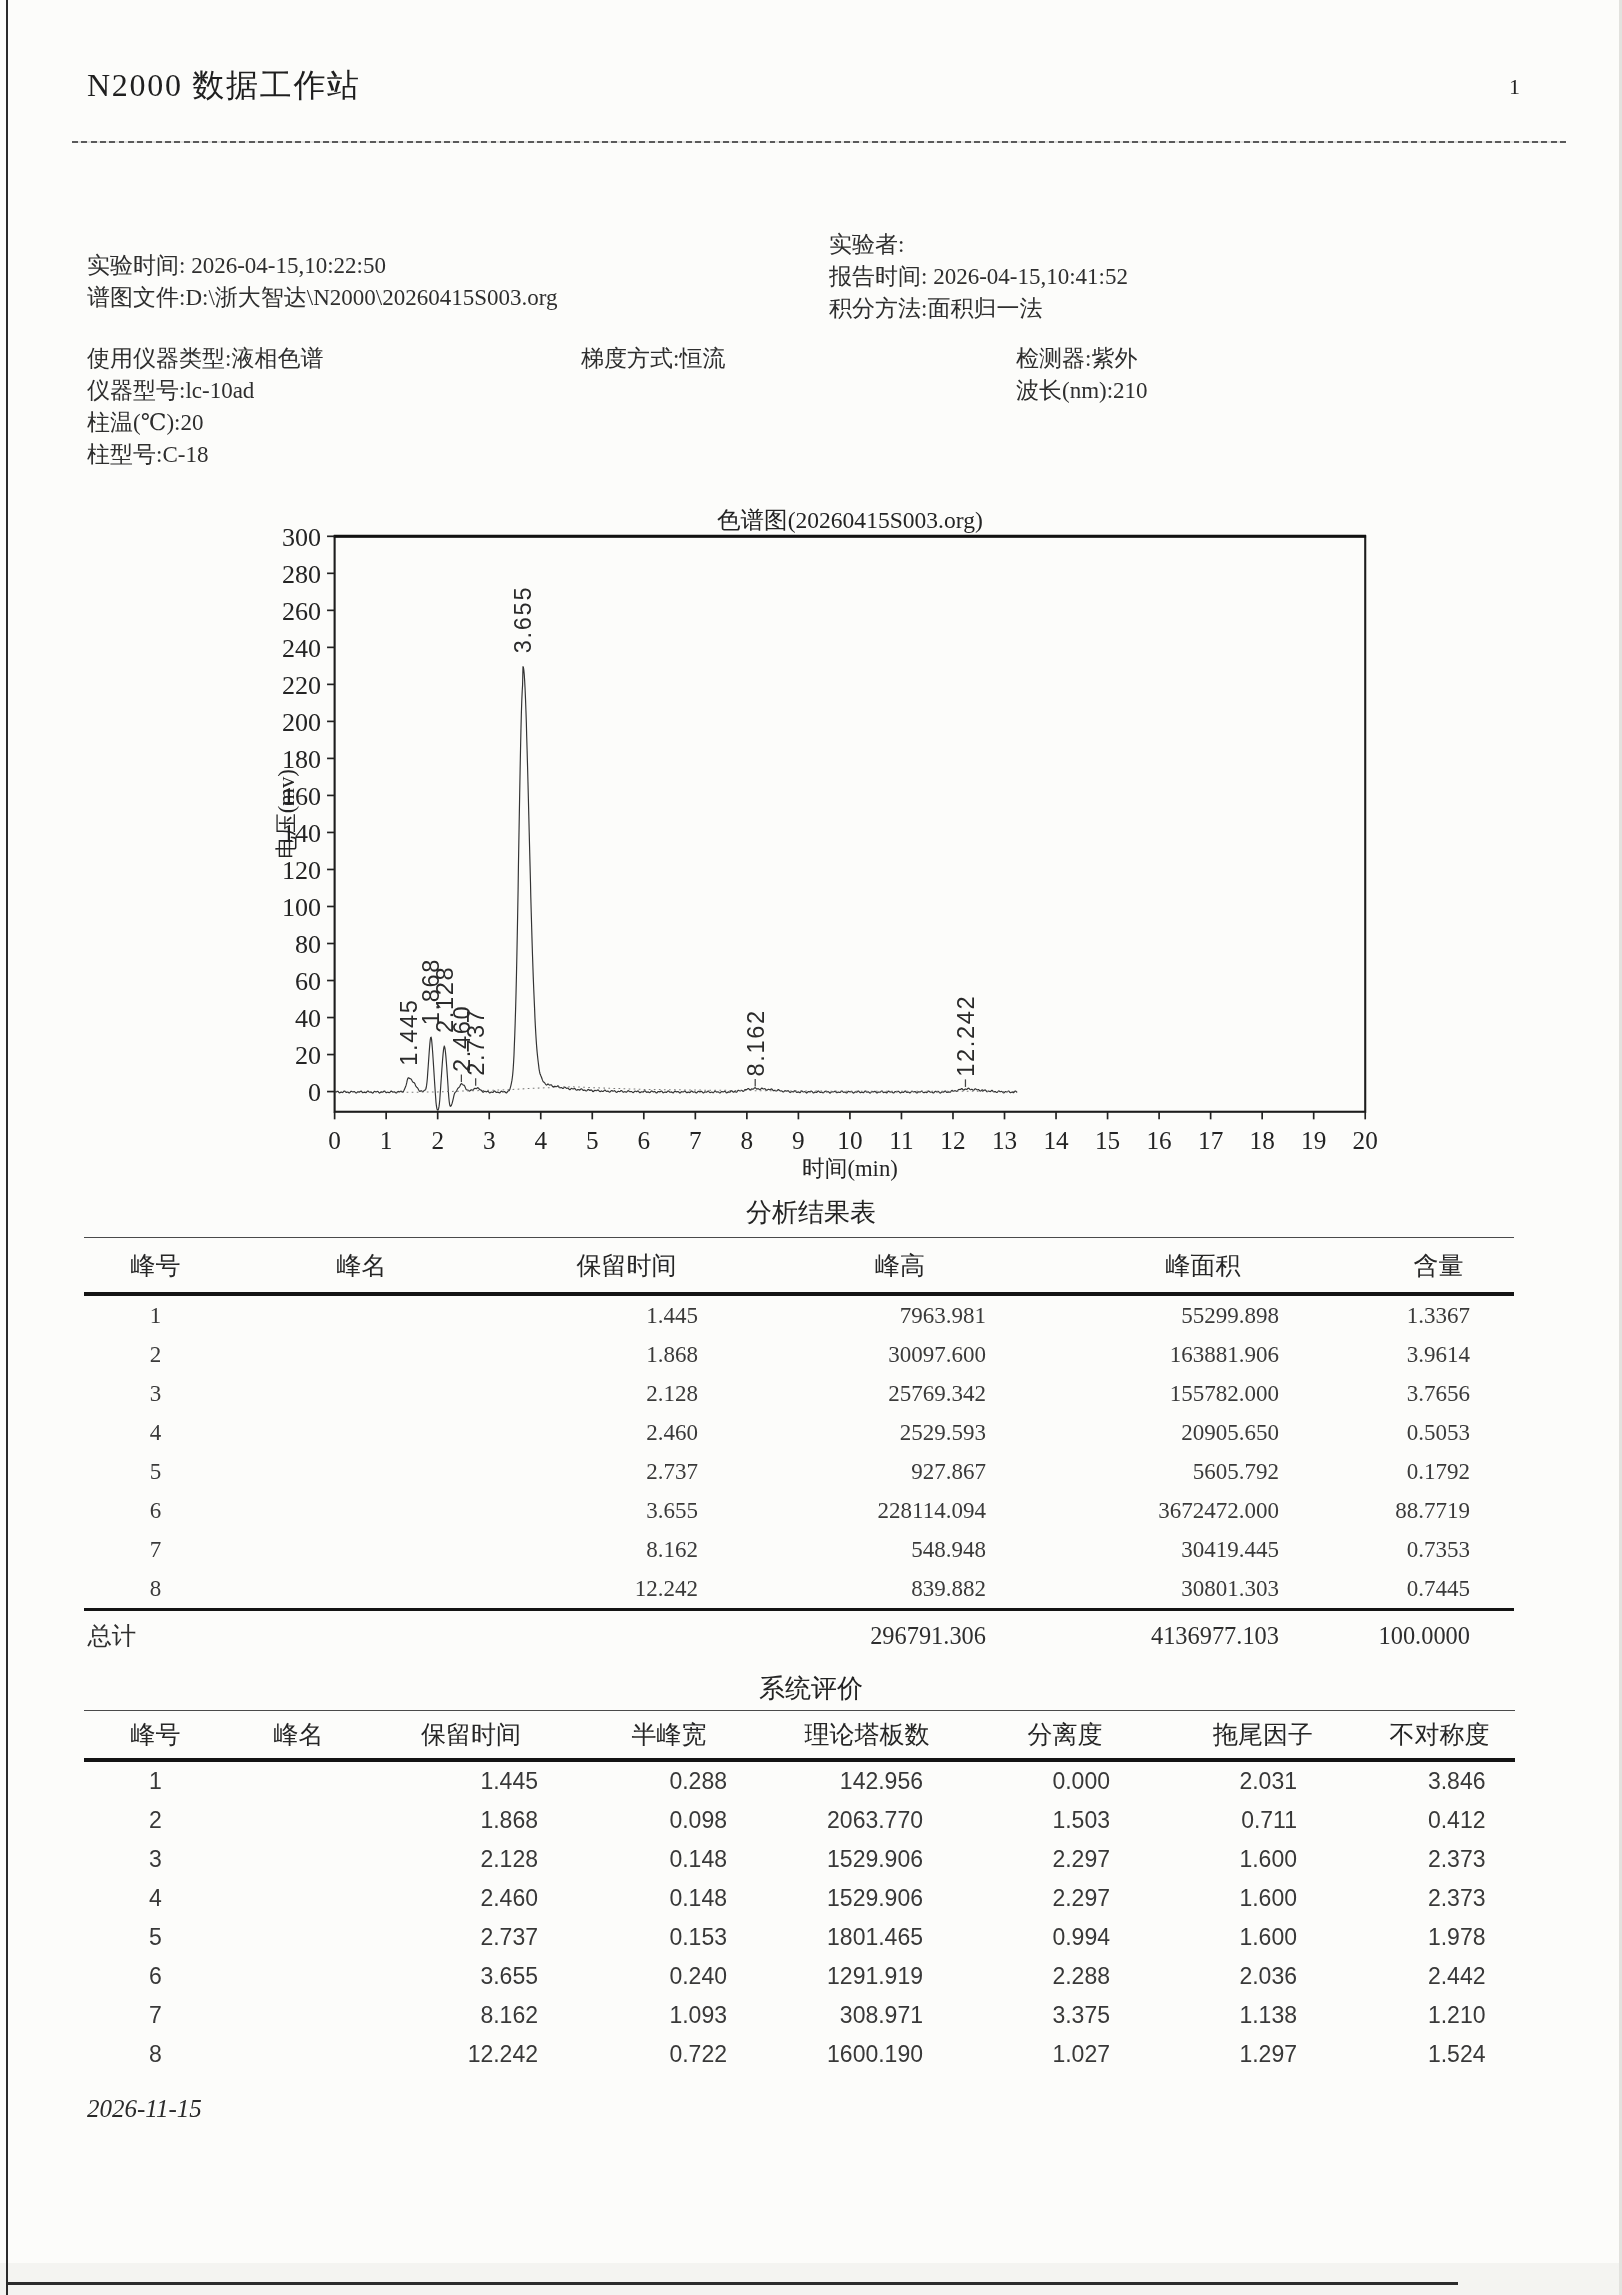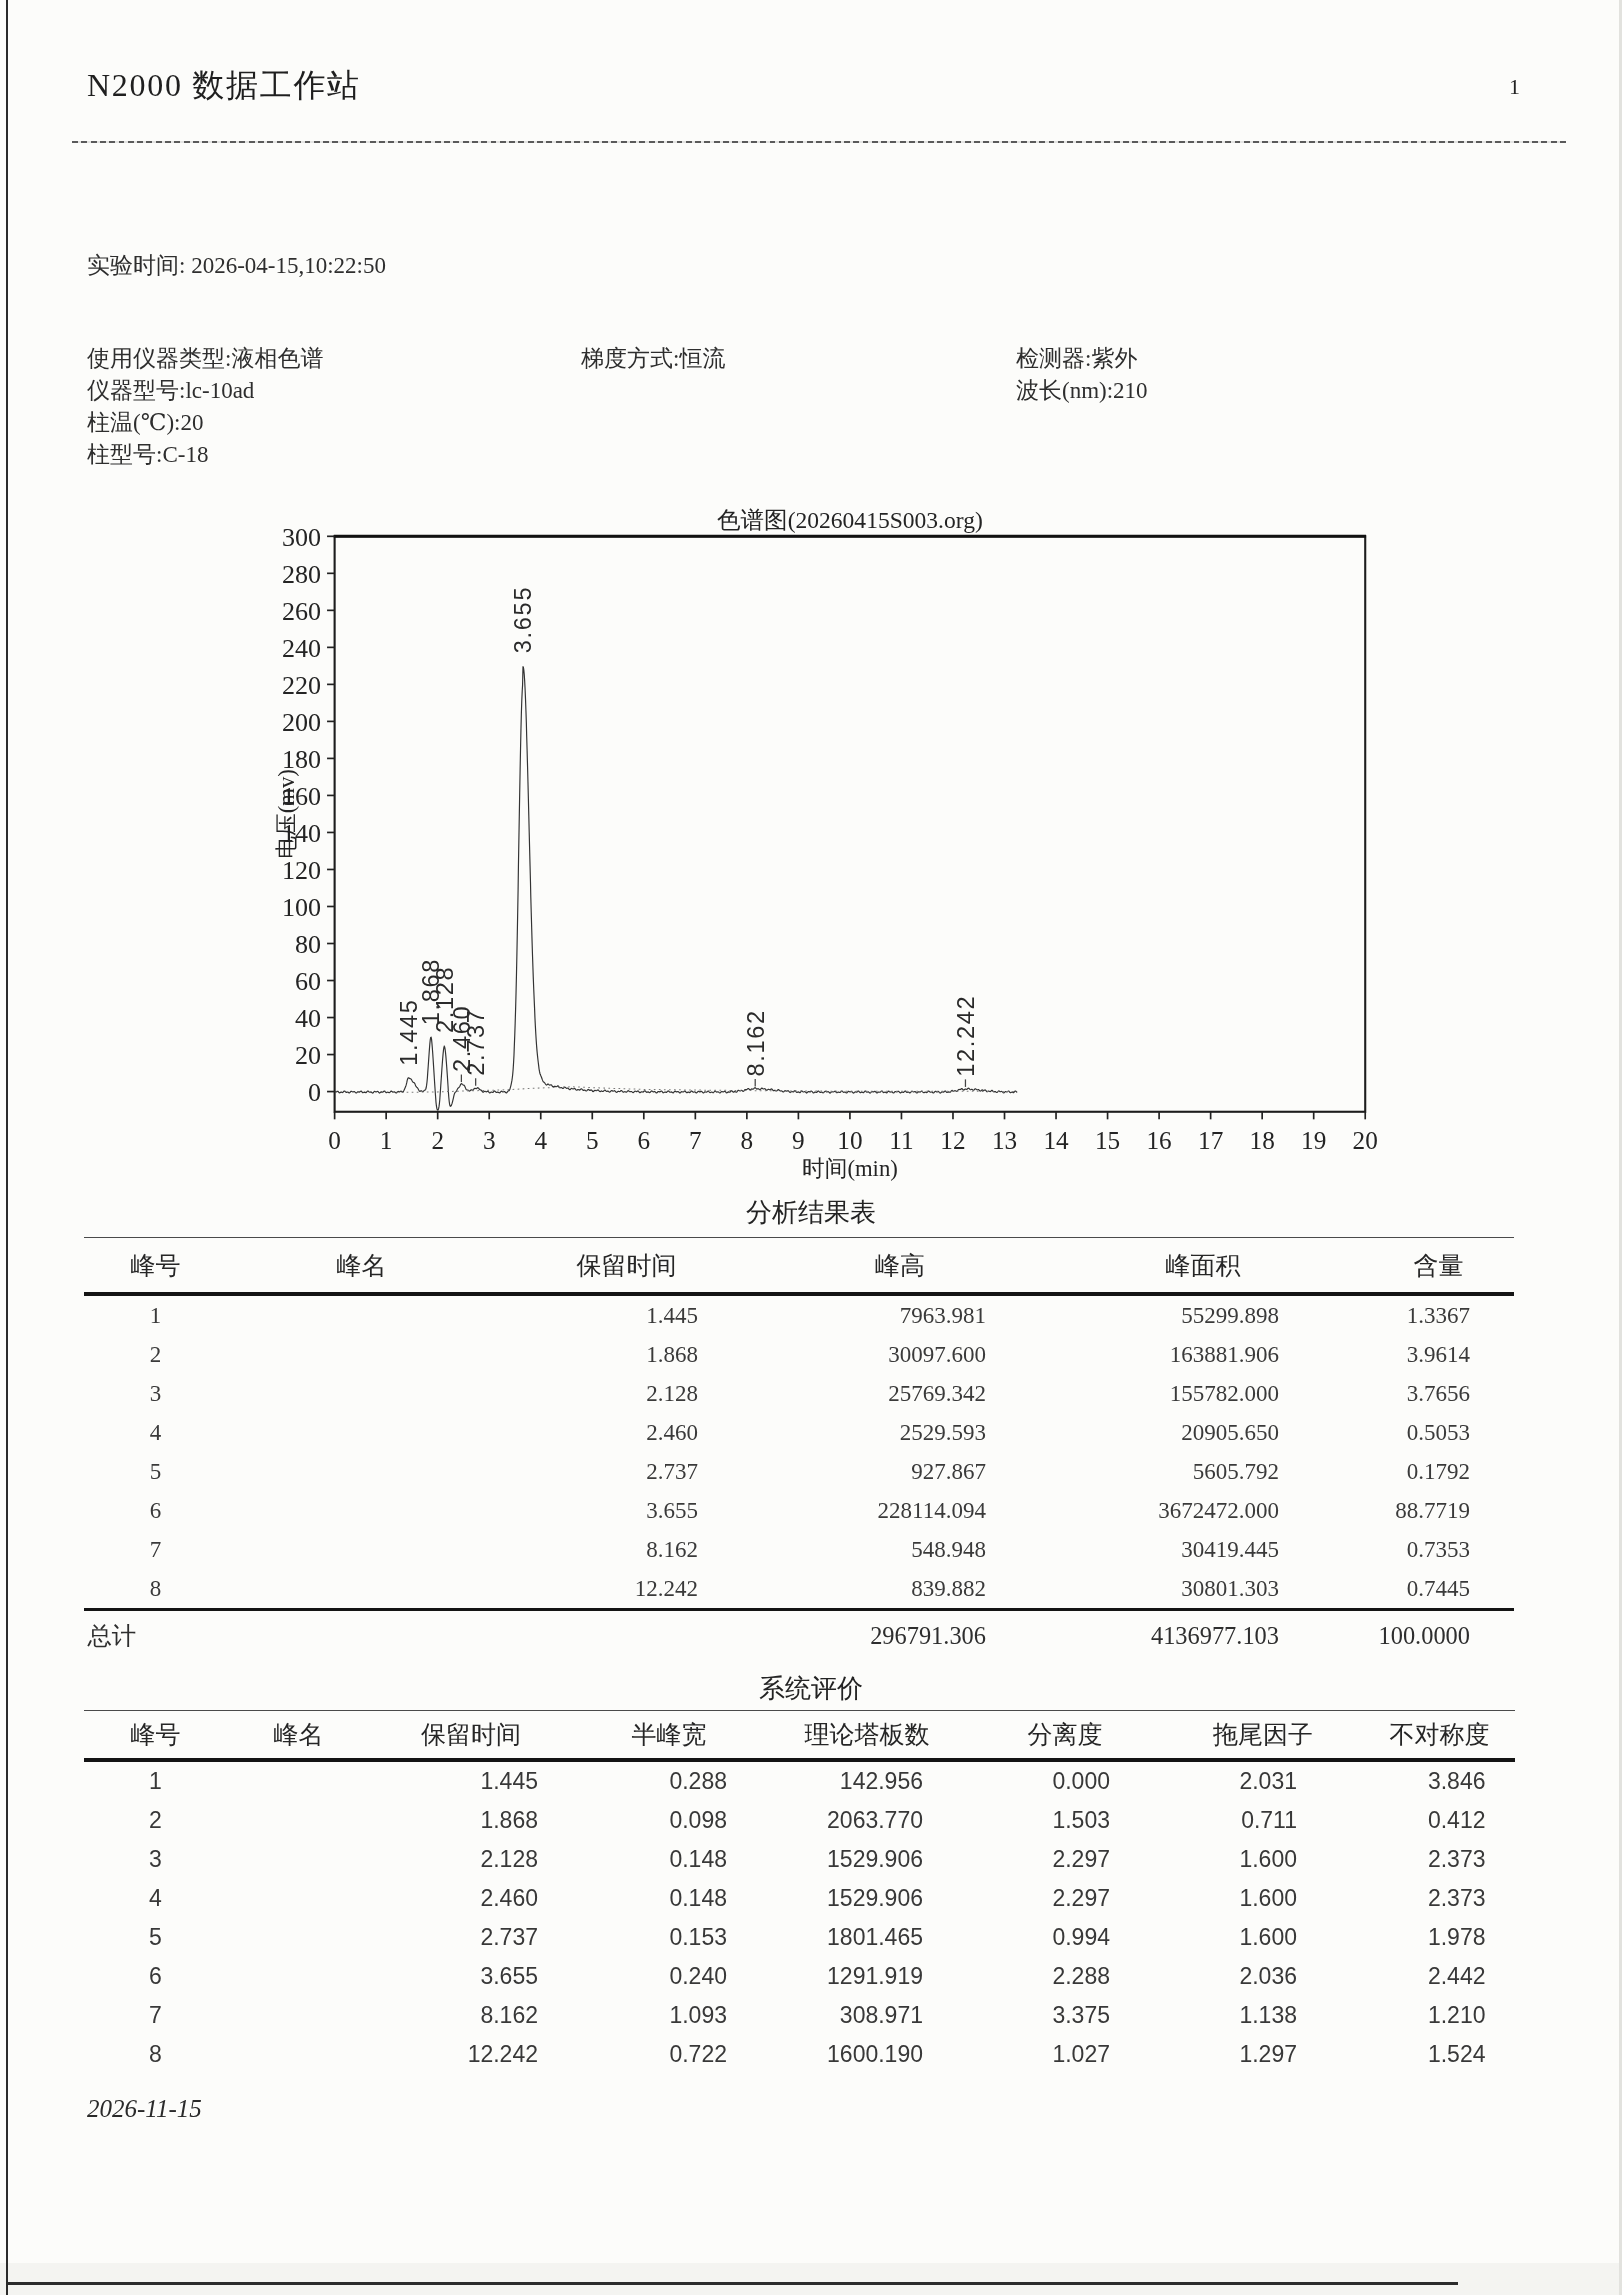--- a/index.html
+++ b/index.html
@@ -64,20 +64,26 @@
   <div class="edge-left"></div>
   <div class="edge-bottom"></div>
   <div class="edge-right"></div>
 
   <div class="abs app-title">N2000 数据工作站</div>
   <div class="abs page-num">1</div>
   <div class="abs head-rule"></div>
 
   <div class="abs info exp-left" id="exp-left">
       <div>实验时间: 2026-04-15,10:22:50</div>
+      <div>谱图文件:D:\浙大智达\N2000\20260415S003.org</div>
+    </div>
+  <div class="abs info exp-right" id="exp-right">
+      <div>实验者:</div>
+      <div>报告时间: 2026-04-15,10:41:52</div>
+      <div>积分方法:面积归一法</div>
     </div>
   <div class="abs info ins-left" id="ins-left">
       <div>使用仪器类型:液相色谱</div>
       <div>仪器型号:lc-10ad</div>
       <div>柱温(℃):20</div>
       <div>柱型号:C-18</div>
     </div>
   <div class="abs info ins-mid" id="ins-mid">
       <div>梯度方式:恒流</div>
     </div>

